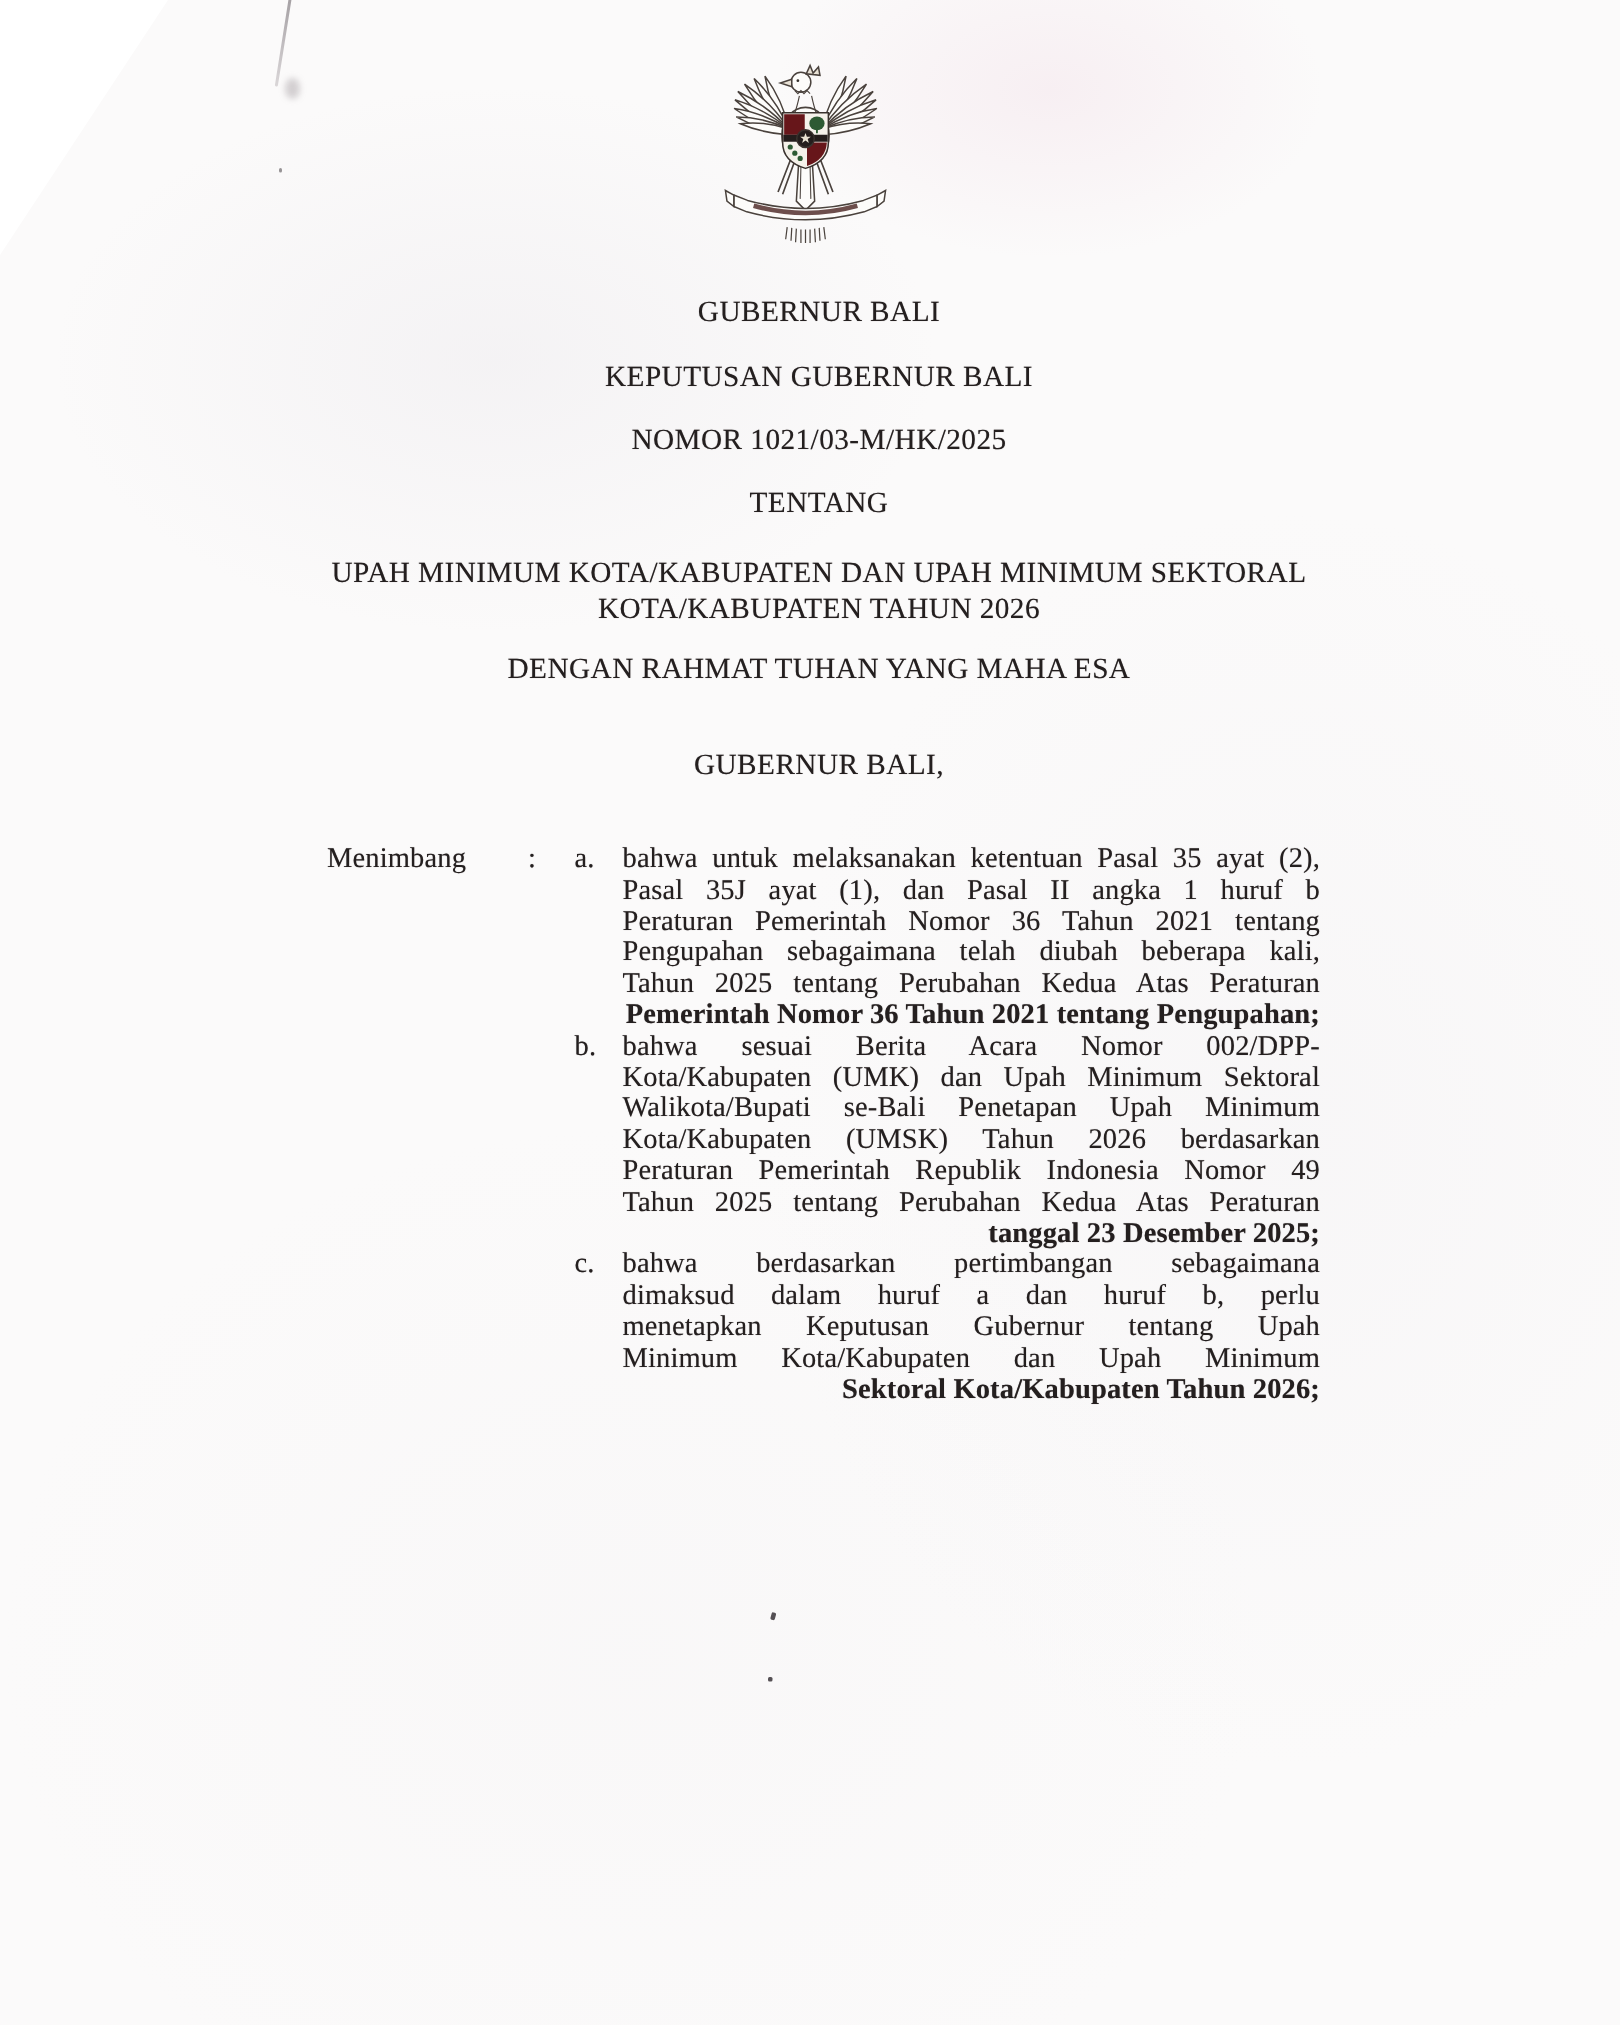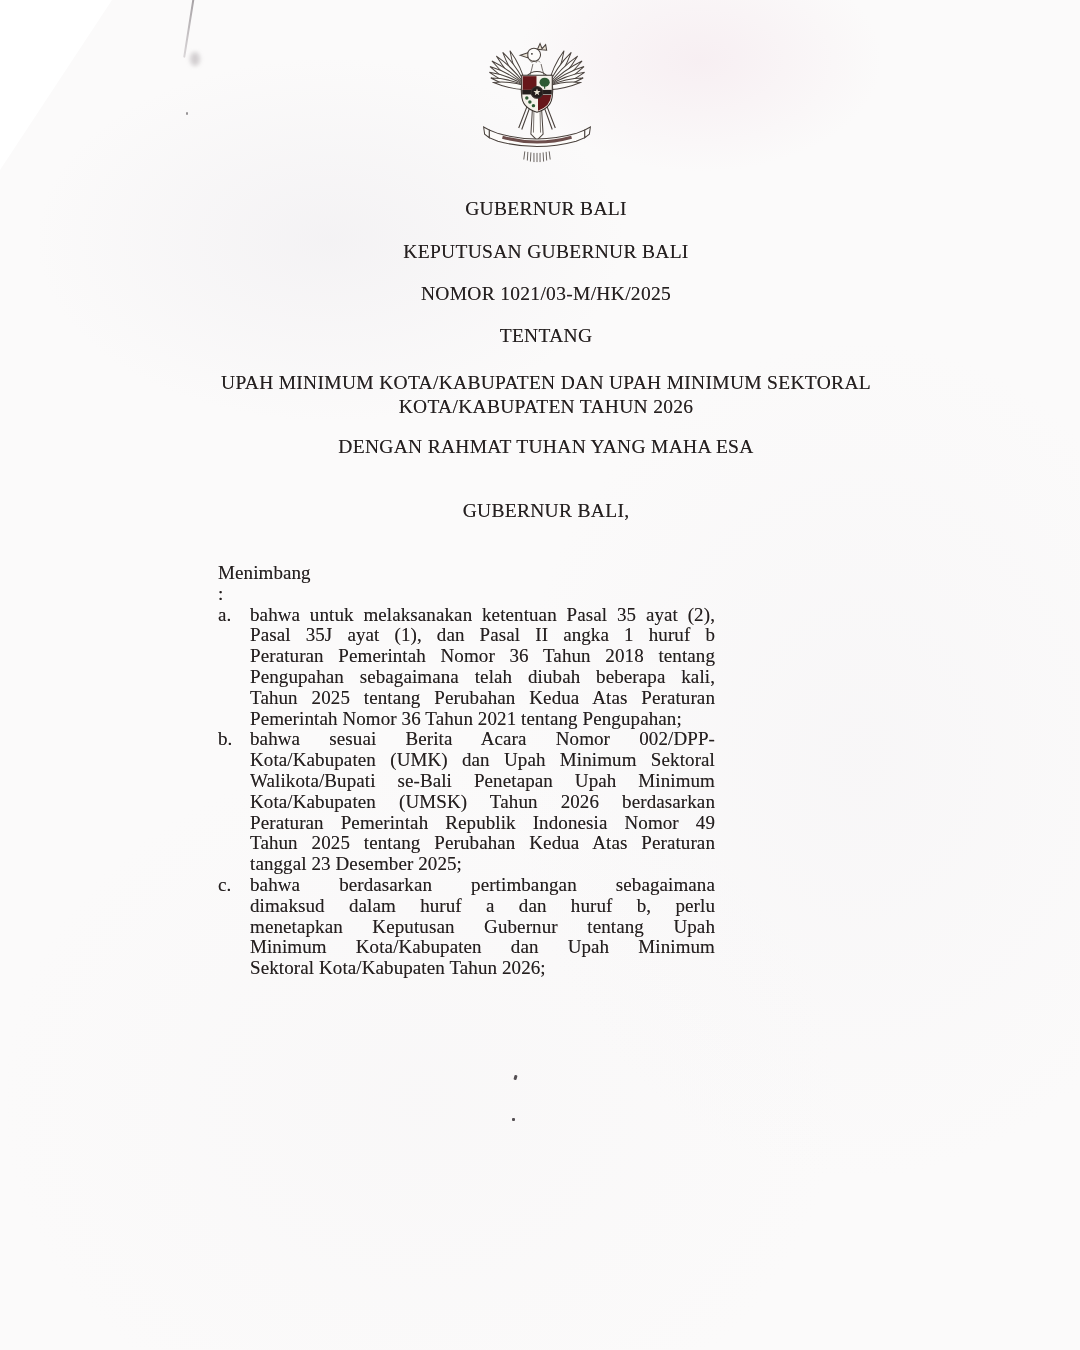--- a/index.html
+++ b/index.html
@@ -49,30 +49,29 @@
   .h4{top:325px;}
   .title{top:371px;line-height:24px;}
   .invoc{top:436px;}
   .salut{top:500px;}
 
   .consider{
     position:absolute;left:0;top:563px;width:1080px;
     padding-left:218px;box-sizing:border-box;display:flex;
     font-size:19px;line-height:20.8px;letter-spacing:.1px;
     text-shadow:0 0 .5px rgba(35,28,28,.5);
-    flex-direction:column;
   }
   .consider .label{width:134px;flex:none;}
   .consider .colon{width:31px;flex:none;}
   .items{flex:none;width:497px;}
   .item{display:flex;}
   .item .letter{width:32px;flex:none;}
   .item .lines{width:465px;flex:none;}
   .jl{text-align:justify;text-align-last:justify;}
-  .ll{text-align:left;}
+  .ll{text-align:right;font-weight:bold;}
 </style>
 </head>
 <body>
 
 <div class="paper"></div>
 <div class="edge-wedge"></div>
 <div class="crease"></div>
 <div class="crease-smudge"></div>
 <div class="speck s1"></div>
 <div class="speck s2"></div>
@@ -185,21 +184,21 @@
 
 <div class="consider">
   <div class="label">Menimbang</div>
   <div class="colon">:</div>
   <div class="items">
     <div class="item">
       <div class="letter">a.</div>
       <div class="lines">
         <div class="jl">bahwa untuk melaksanakan ketentuan Pasal 35 ayat (2),</div>
         <div class="jl">Pasal 35J ayat (1), dan Pasal II angka 1 huruf b</div>
-        <div class="jl">Peraturan Pemerintah Nomor 36 Tahun 2018 tentang</div>
+        <div class="jl">Peraturan Pemerintah Nomor 36 Tahun 2021 tentang</div>
         <div class="jl">Pengupahan sebagaimana telah diubah beberapa kali,</div>
         <div class="jl">Tahun 2025 tentang Perubahan Kedua Atas Peraturan</div>
         <div class="ll">Pemerintah Nomor 36 Tahun 2021 tentang Pengupahan;</div>
       </div>
     </div>
     <div class="item">
       <div class="letter">b.</div>
       <div class="lines">
         <div class="jl">bahwa sesuai Berita Acara Nomor 002/DPP-</div>
         <div class="jl">Kota/Kabupaten (UMK) dan Upah Minimum Sektoral</div>

